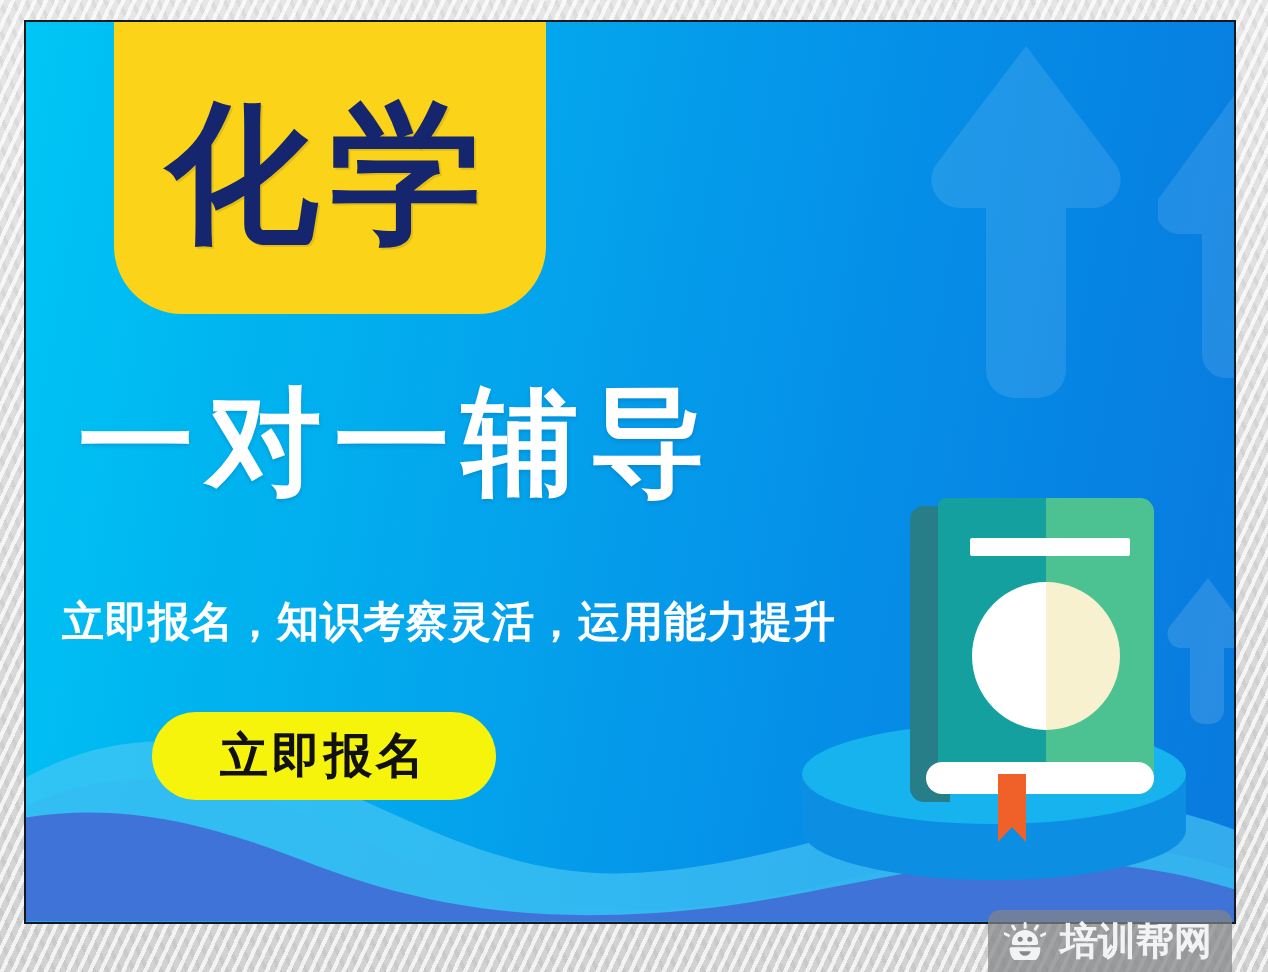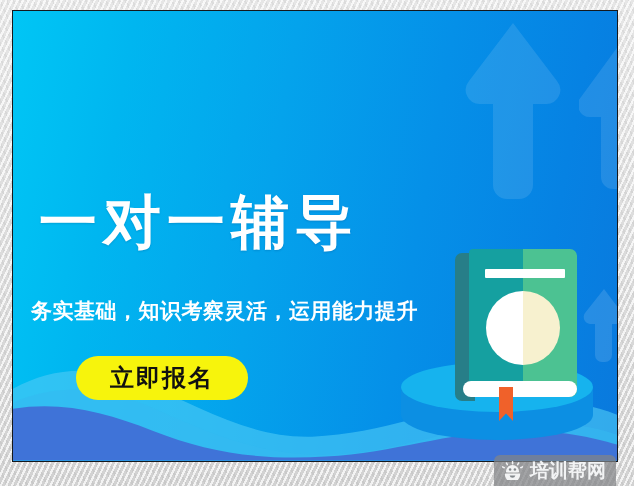--- a/index.html
+++ b/index.html
@@ -298,24 +298,27 @@
         <div id="book-cover-left"></div>
         <div id="book-cover-right"></div>
         <div id="book-band"></div>
         <div id="book-circle-left"></div>
         <div id="book-circle-right"></div>
         <div id="book-pages"></div>
         <div id="bookmark"></div>
       </div>
     </div>
 
+    <div id="badge">
+      <span id="badge-text">化学</span>
+    </div>
 
     <div id="headline">一对一辅导</div>
 
-    <div id="subhead">务实基础，知识考察灵活，运用能力提升</div>
+    <div id="subhead">立即报名，知识考察灵活，运用能力提升</div>
 
     <div id="cta">
       <span id="cta-label">立即报名</span>
     </div>
 
   </div>
 
   <div id="watermark">
     <span id="watermark-icon">
       <svg width="21" height="19" viewBox="0 0 21 19">

